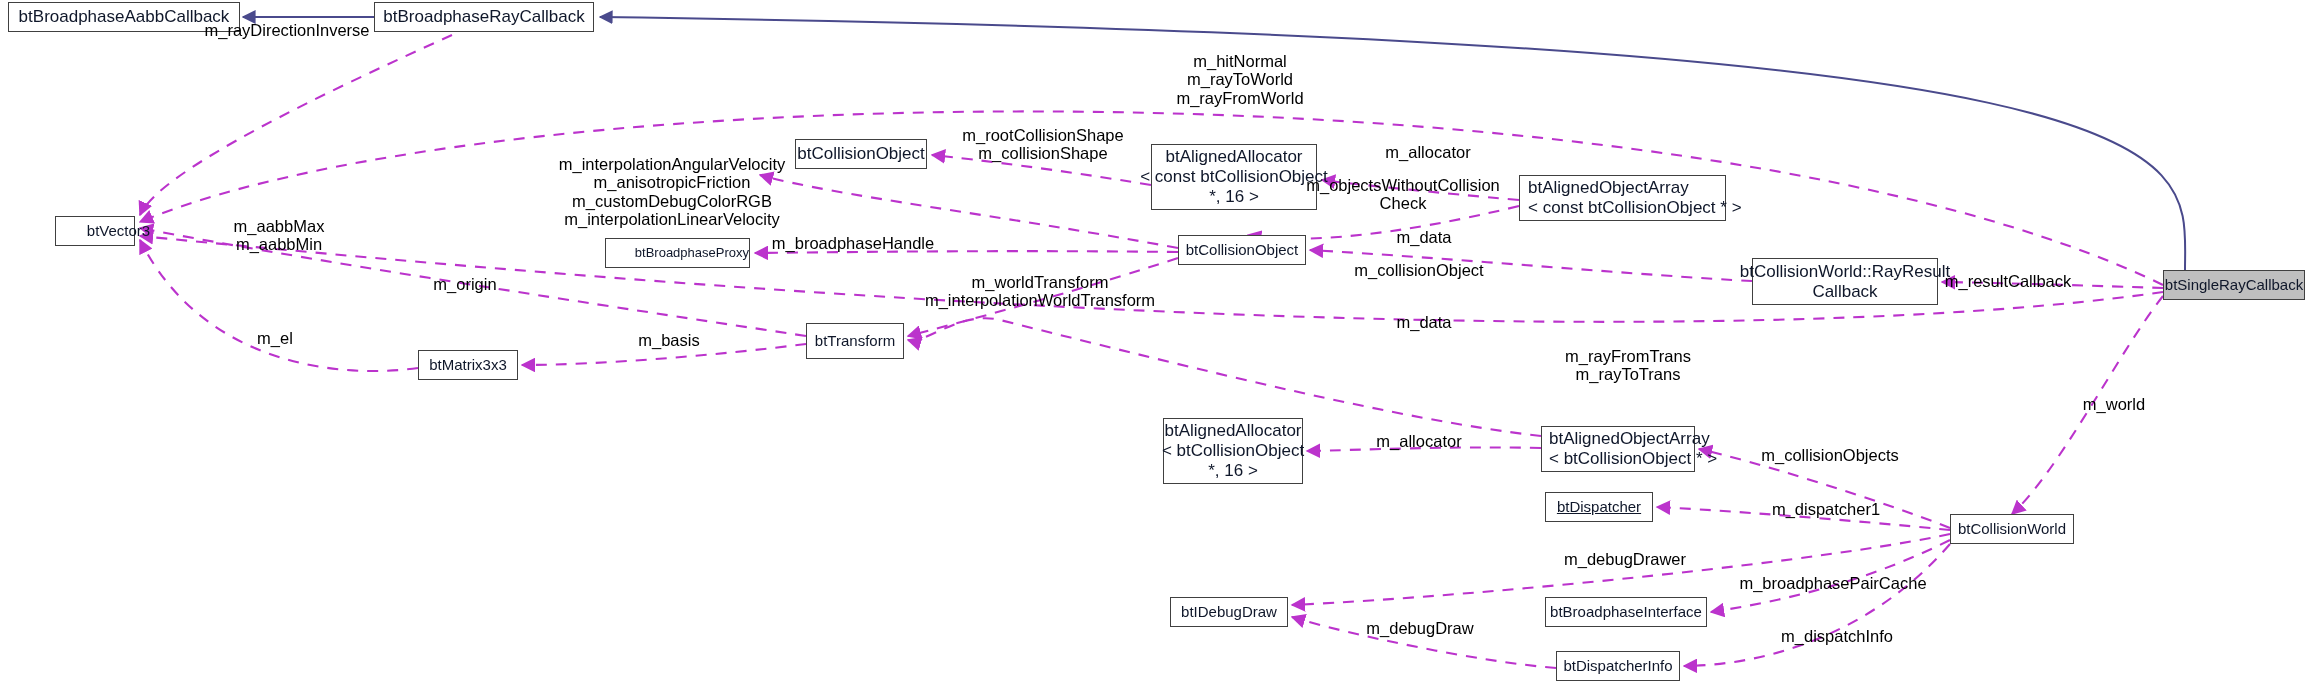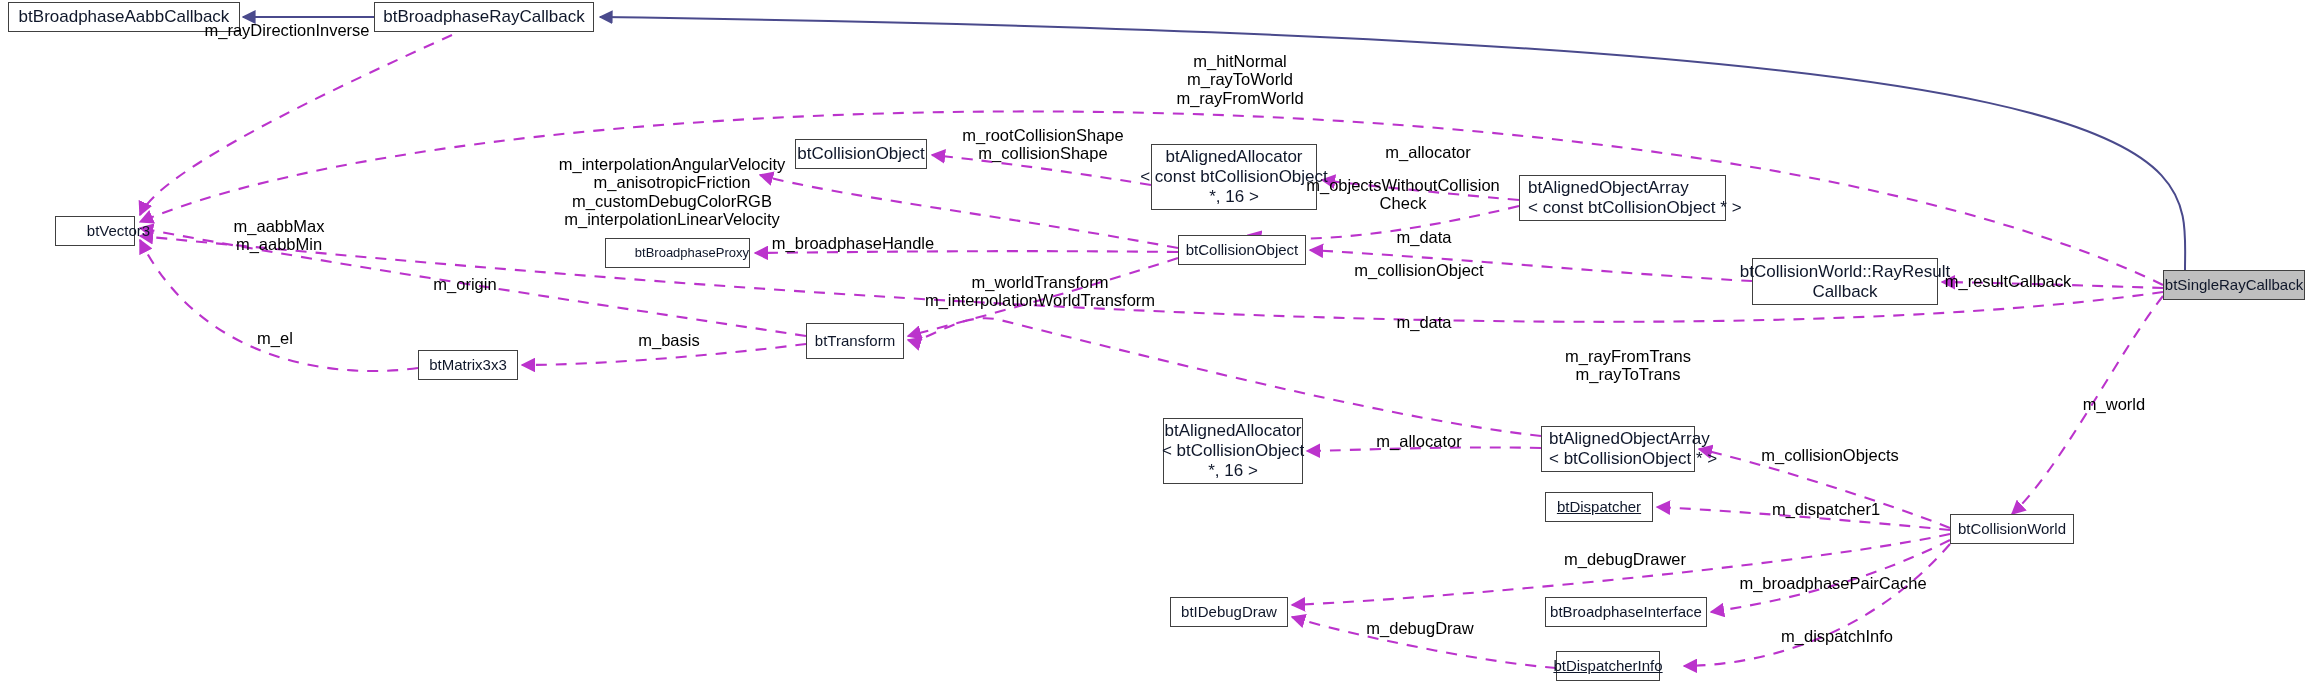--- a/index.html
+++ b/index.html
@@ -154,21 +154,21 @@
   </div>
   <div class="node" style="left:1950px;top:514px;width:124px;height:30px;font-size:15px;">
     <span>btCollisionWorld</span>
   </div>
   <div class="node" style="left:1170px;top:597px;width:118px;height:30px;font-size:15px;">
     <span>btIDebugDraw</span>
   </div>
   <div class="node" style="left:1545px;top:597px;width:162px;height:30px;font-size:15px;">
     <span>btBroadphaseInterface</span>
   </div>
-  <div class="node" style="left:1556px;top:651px;width:104px;height:30px;font-size:15px;text-decoration:underline;">
+  <div class="node" style="left:1556px;top:651px;width:124px;height:30px;font-size:15px;">
     <span>btDispatcherInfo</span>
   </div>
 
   <div class="edge-label" style="left:287px;top:21px;">m_rayDirectionInverse</div>
   <div class="edge-label" style="left:1240px;top:52px;">m_hitNormal
 m_rayToWorld
 m_rayFromWorld</div>
   <div class="edge-label" style="left:1043px;top:126px;">m_rootCollisionShape
 m_collisionShape</div>
   <div class="edge-label" style="left:672px;top:155px;">m_interpolationAngularVelocity

